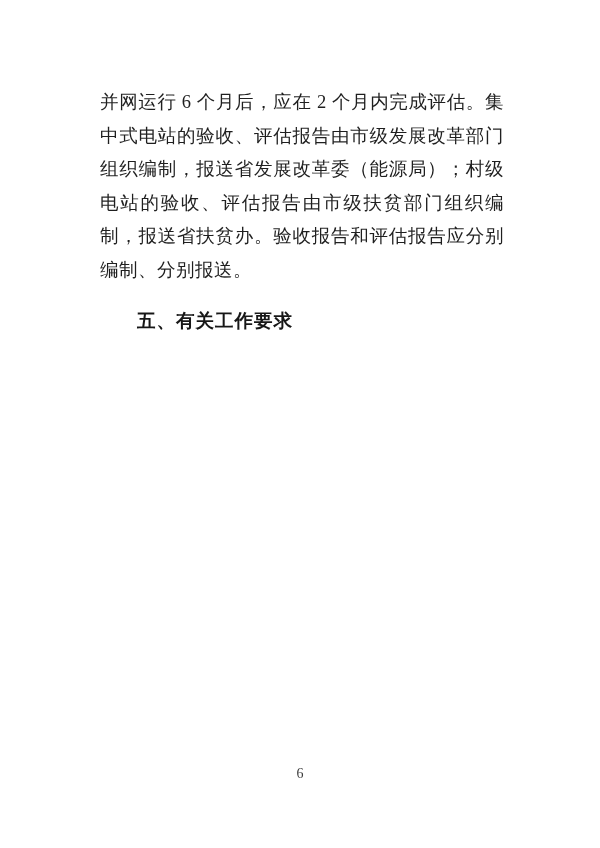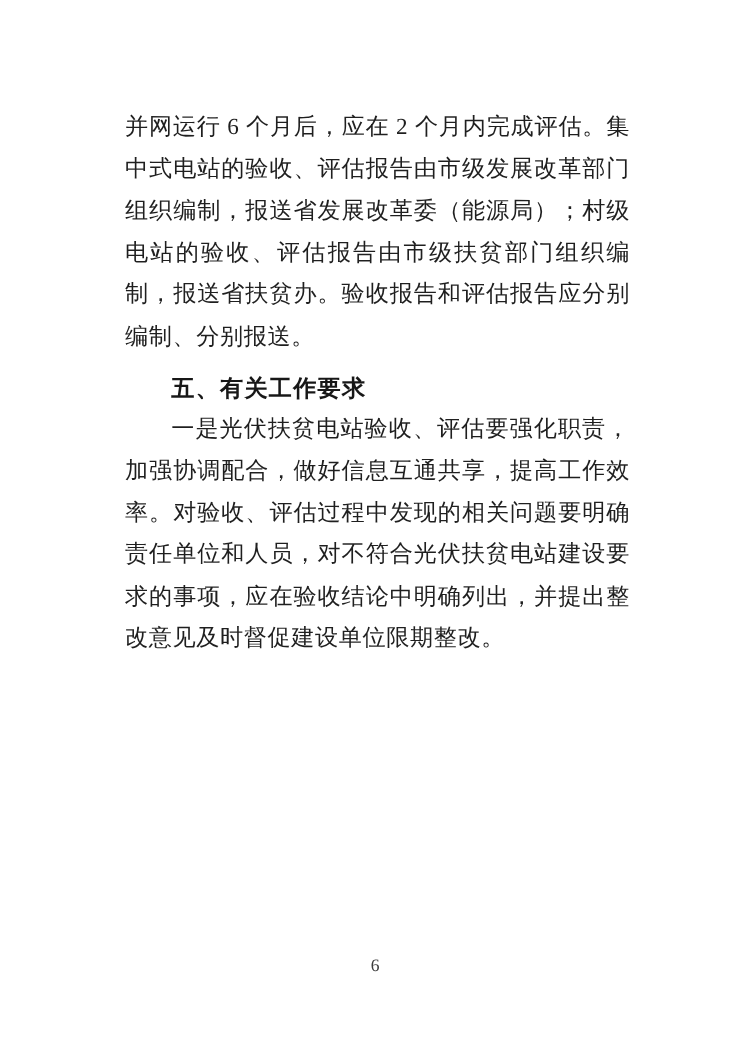--- a/index.html
+++ b/index.html
@@ -24,21 +24,21 @@
   .para {
     margin: 0;
     text-align: justify;
     text-justify: inter-ideograph;
     letter-spacing: 0.5px;
   }
   .para.indent {
     text-indent: 2em;
   }
   .heading {
-    margin: 7px 0 0 0;
+    margin: 17px 0 0 0;
     text-indent: 2em;
     font-family: "Liberation Sans", "DejaVu Sans", sans-serif;
     font-weight: bold;
     font-size: 18.5px;
     line-height: 33.5px;
     color: #171717;
     letter-spacing: 1px;
   }
   .page-number {
     position: absolute;
@@ -53,19 +53,18 @@
 </style>
 </head>
 <body>
 
 <div class="page">
 
   <p class="para">并网运行 6 个月后，应在 2 个月内完成评估。集中式电站的验收、评估报告由市级发展改革部门组织编制，报送省发展改革委（能源局）；村级电站的验收、评估报告由市级扶贫部门组织编制，报送省扶贫办。验收报告和评估报告应分别编制、分别报送。</p>
 
   <h2 class="heading">五、有关工作要求</h2>
 
-  <p class="para indent">一是光伏扶贫电站验收、评估要强化职责，加强协调配合，做好信息互通共享，提高工作效率。对验收、评估过程中发现的相关问题要明确责任单位和人员，对不符合光伏扶贫电站建设要求的事项，应在验收结论中明确列出，并提出整改意见及时督促建设单位限期整改。</p>
 
 
 
   <div class="page-number">6</div>
 
 </div>
 
 </body></html>

